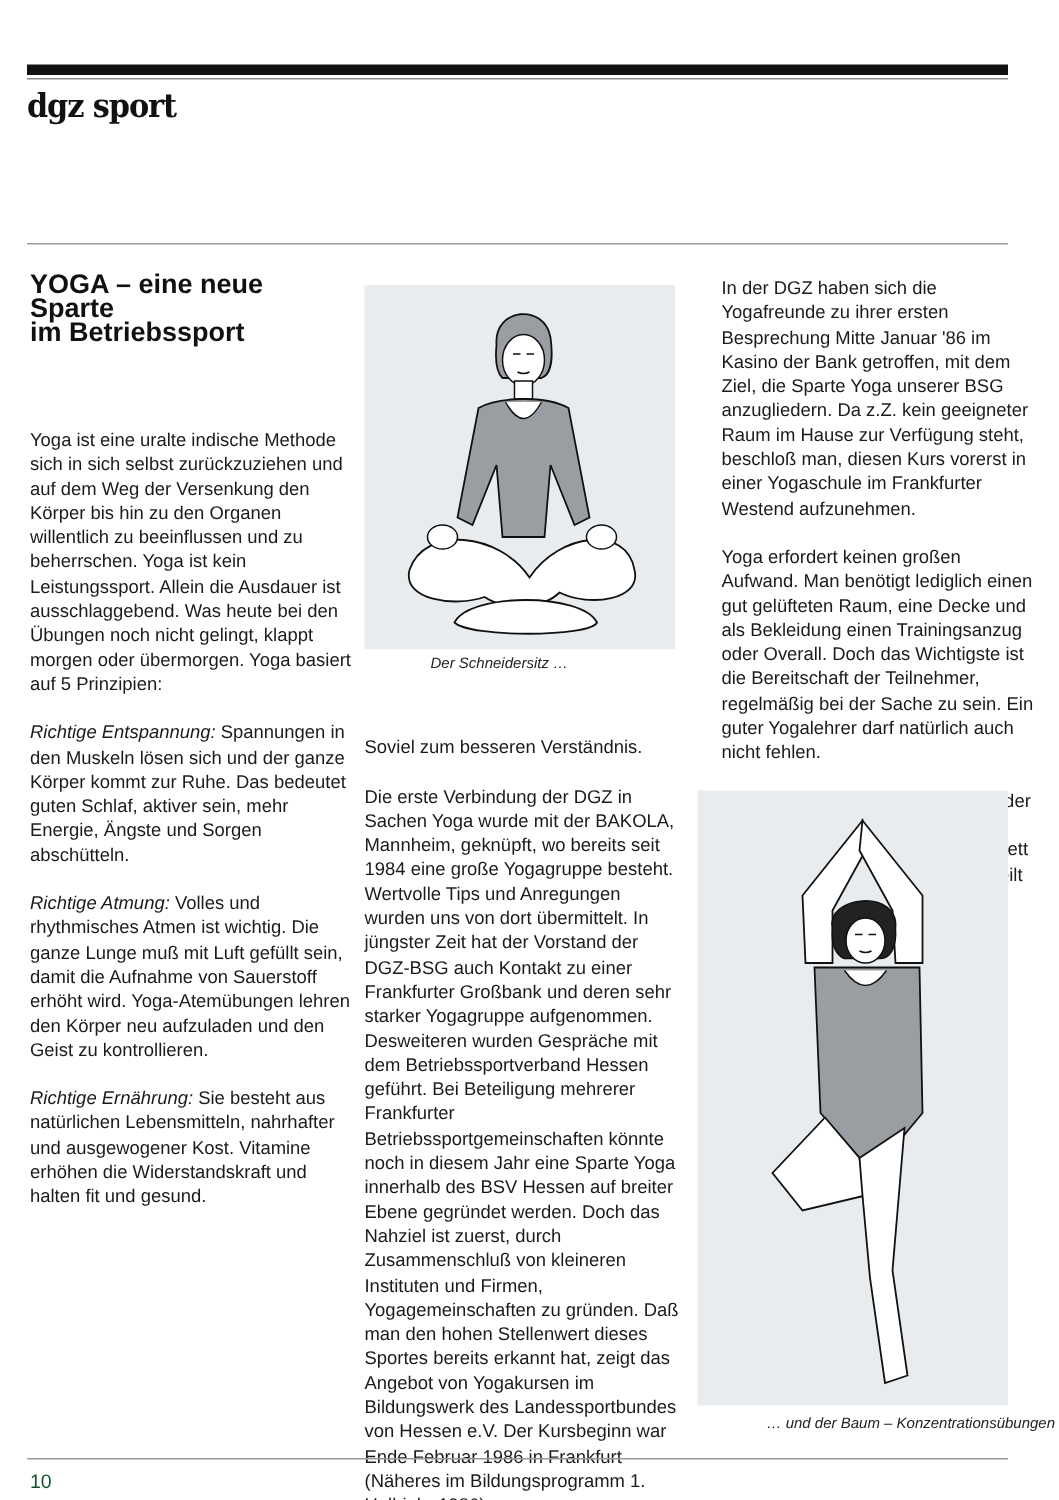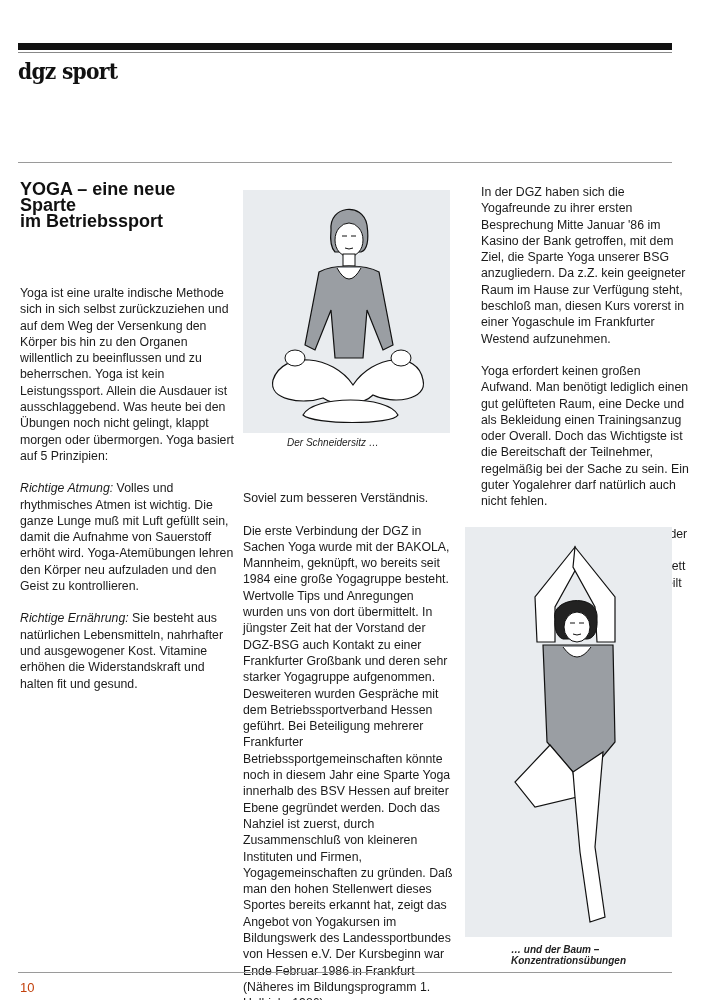--- a/index.html
+++ b/index.html
@@ -5,53 +5,54 @@
   html, body { margin: 0; padding: 0; background: #ffffff; }
   body { width: 706px; height: 1000px; position: relative; overflow: hidden;
          font-family: "Liberation Sans", sans-serif; color: #1a1a1a; }
   .abs { position: absolute; }
   .top-bar { left: 18px; top: 43px; width: 654px; height: 7px; background: #111; }
   .top-rule { left: 18px; top: 52px; width: 654px; height: 1px; background: #888; }
   .section-title { left: 18px; top: 58px; font-family: "DejaVu Serif", serif; font-weight: bold;
                    font-size: 22px; letter-spacing: -0.8px; color: #111; transform: scaleX(0.92); transform-origin: left; }
   .mid-rule { left: 18px; top: 162px; width: 654px; height: 1px; background: #9a9a9a; }
   .bottom-rule { left: 18px; top: 972px; width: 654px; height: 1px; background: #9a9a9a; }
-  .page-number { left: 20px; top: 980px; font-size: 13px; color: #c2410c; }
+  .page-number { left: 20px; top: 980px; font-size: 13px; color: #14532d; }
 
   .col { font-size: 12.3px; line-height: 16.3px; color: #1b1b1b; }
   .col p { margin: 0 0 16px 0; }
   .col1 { left: 20px; top: 181px; width: 214px; }
   .col2 { left: 243px; top: 474px; width: 210px; }
   .col3 { left: 481px; top: 184px; width: 212px; }
 
   .headline { font-weight: bold; font-size: 18px; line-height: 16px; margin: 0 0 56px 0; color: #111; }
   .lead { font-style: italic; }
 
   .figure { background: #e9ecef; overflow: hidden; }
   .fig1 { left: 243px; top: 190px; width: 207px; height: 243px; }
   .fig2 { left: 465px; top: 527px; width: 207px; height: 410px; }
   .caption { font-size: 10px; font-style: italic; color: #222; margin-left: 44px; }
   .cap1 { left: 243px; top: 437px; }
-  .cap2 { left: 467px; top: 944px; font-weight: bold; }
+  .cap2 { left: 467px; top: 944px; }
   svg { display: block; }
 </style>
 </head>
 <body>
 
 <div class="abs top-bar"></div>
 <div class="abs top-rule"></div>
 <div class="abs section-title">dgz sport</div>
 <div class="abs mid-rule"></div>
 
 <div class="abs col col1">
   <div class="headline">
     <span>YOGA – eine neue Sparte</span><br>
     <span>im Betriebssport</span>
   </div>
   <p>Yoga ist eine uralte indische Methode sich in sich selbst zurückzuziehen und auf dem Weg der Versenkung den Körper bis hin zu den Organen willentlich zu beeinflussen und zu beherrschen. Yoga ist kein Leistungssport. Allein die Ausdauer ist ausschlaggebend. Was heute bei den Übungen noch nicht gelingt, klappt morgen oder übermorgen. Yoga basiert auf 5 Prinzipien:</p>
+  <p><span class="lead">Richtige Entspannung:</span><span> Spannungen in den Muskeln lösen sich und der ganze Körper kommt zur Ruhe. Das bedeutet guten Schlaf, aktiver sein, mehr Energie, Ängste und Sorgen abschütteln.</span></p>
   <p><span class="lead">Richtige Atmung:</span><span> Volles und rhythmisches Atmen ist wichtig. Die ganze Lunge muß mit Luft gefüllt sein, damit die Aufnahme von Sauerstoff erhöht wird. Yoga-Atemübungen lehren den Körper neu aufzuladen und den Geist zu kontrollieren.</span></p>
   <p><span class="lead">Richtige Ernährung:</span><span> Sie besteht aus natürlichen Lebensmitteln, nahrhafter und ausgewogener Kost. Vitamine erhöhen die Widerstandskraft und halten fit und gesund.</span></p>
 
 </div>
 
 <div class="abs figure fig1">
   <svg width="207" height="243" viewBox="0 0 207 243">
 
     <path d="M88 40 C86 15 120 12 124 35 C126 50 124 60 118 62 L92 62 C88 58 87 50 88 40Z" fill="#9a9ea3" stroke="#111" stroke-width="1.2"></path>
 

